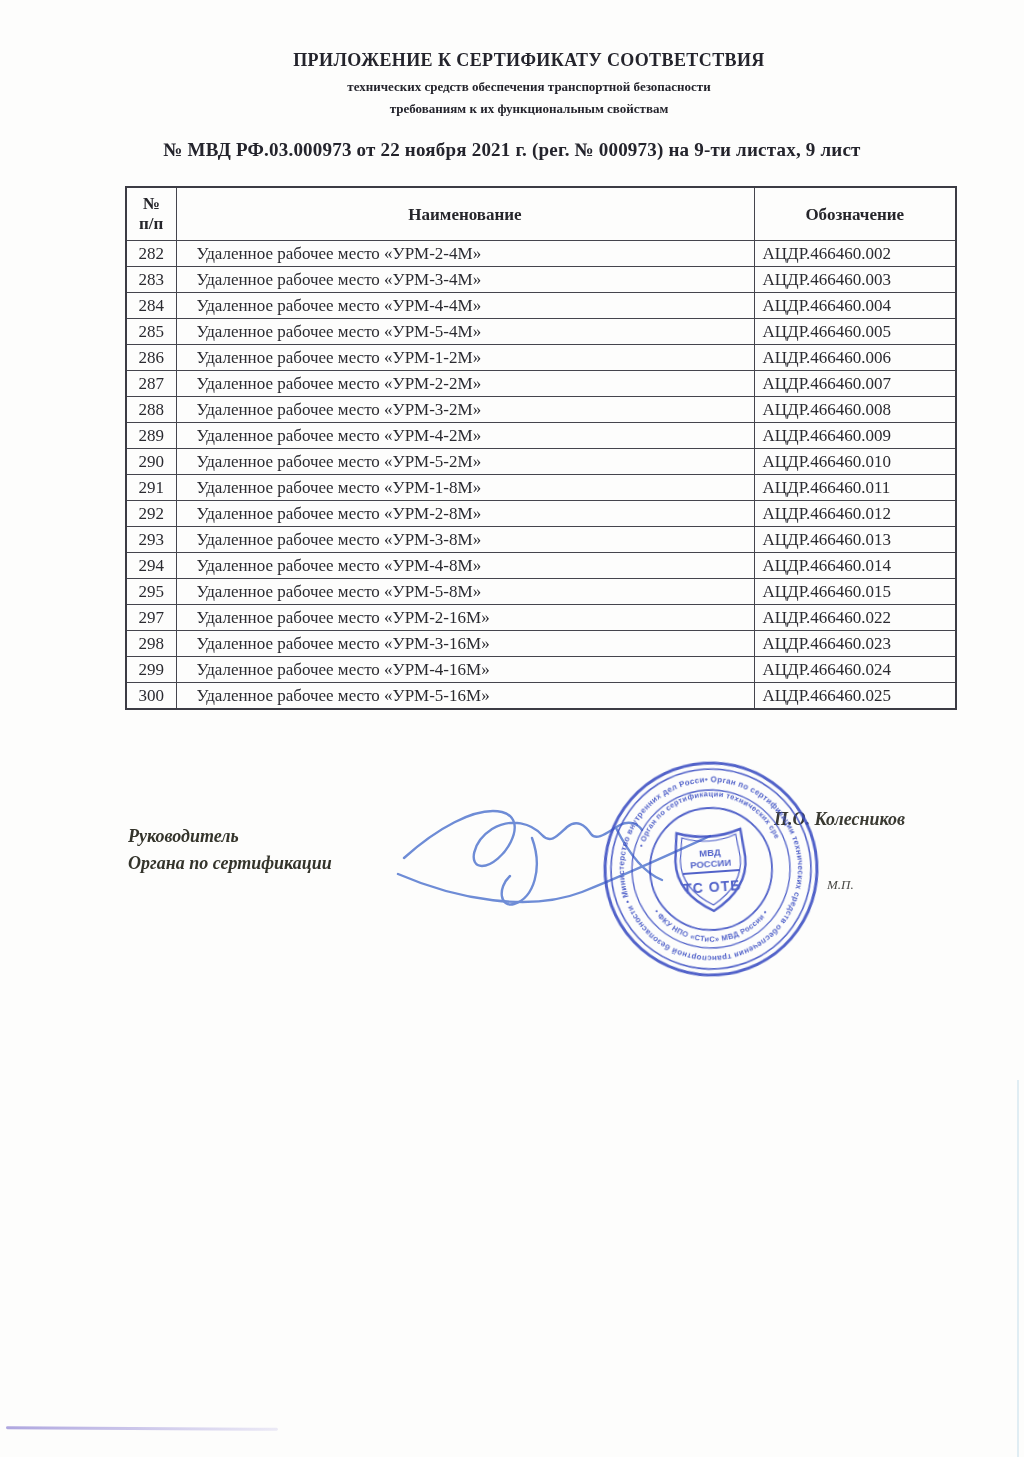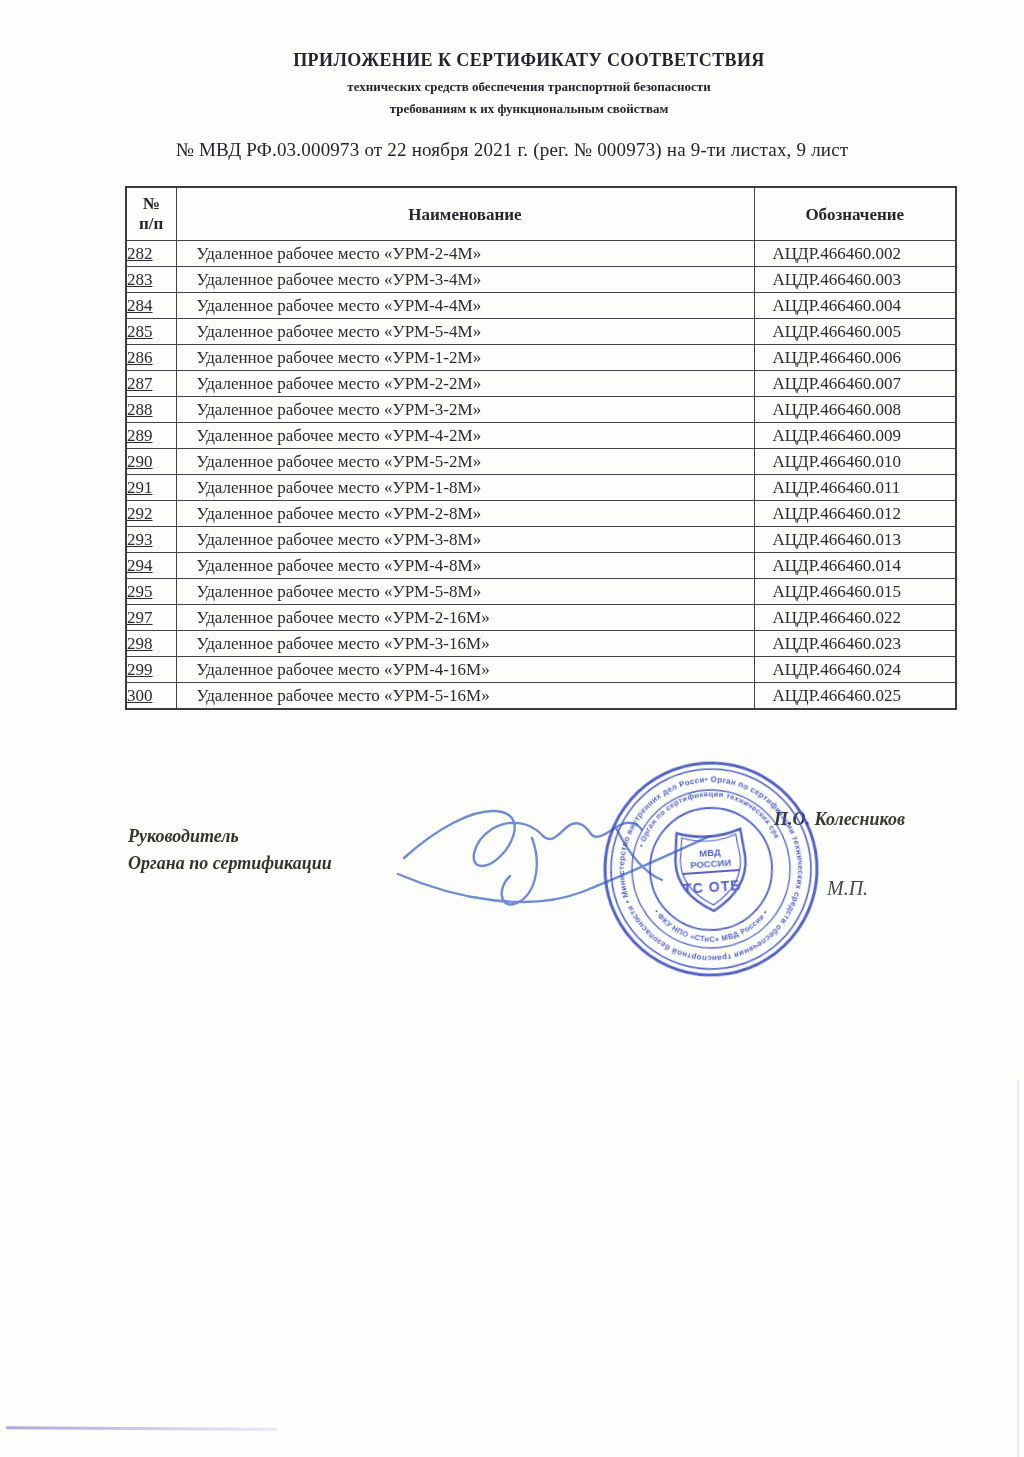--- a/index.html
+++ b/index.html
@@ -5,37 +5,37 @@
   html,body{margin:0;padding:0;}
   body{
     width:1024px;height:1457px;position:relative;background:#fdfdfc;
     font-family:"Liberation Serif", serif;color:#26262b;overflow:hidden;
   }
   
   .doc-header{position:absolute;top:50px;left:17px;width:1024px;text-align:center;color:#24242c;}
   .title-1{font-size:18px;font-weight:bold;letter-spacing:.4px;margin-bottom:5px;}
   .title-2,.title-3{font-size:13px;font-weight:bold;line-height:22px;}
   .reg-line{position:absolute;top:139px;left:0;width:1024px;text-align:center;
-    font-size:19px;font-weight:normal;color:#24242c;letter-spacing:.2px;}
+    font-size:19px;font-weight:bold;color:#24242c;letter-spacing:.2px;}
   
   .cert-table{position:absolute;left:125px;top:186px;width:830px;border-collapse:collapse;
     table-layout:fixed;border:2.4px solid #3c3c44;}
   .cert-table th,.cert-table td{border:1.5px solid #45454d;overflow:hidden;white-space:nowrap;}
   .cert-table th{font-size:17px;font-weight:bold;text-align:center;height:50px;line-height:21px;color:#26262b;}
   .cert-table td{font-size:17px;height:25px;line-height:23px;padding:0;color:#2a2a30;}
-  td.c-num{text-align:left;text-decoration:underline;}
+  td.c-num{text-align:center;}
   td.c-name{padding-left:20px;}
-  td.c-des{padding-left:18px;}
+  td.c-des{padding-left:8px;}
   .hdr-two-line span{display:block;line-height:20px;}
   
   .sig-role{position:absolute;left:128px;top:823px;font-size:18px;font-weight:bold;
     font-style:italic;color:#34342b;line-height:27px;}
   .sig-name{position:absolute;left:756px;top:809px;font-size:18px;font-weight:bold;
     font-style:italic;color:#3a3a32;margin-left:18px;}
-  .seal-mp{position:absolute;left:827px;top:877px;font-size:20px;font-style:italic;color:#4a4a46;}
+  .seal-mp{position:absolute;left:827px;top:877px;font-size:13px;font-style:italic;color:#4a4a46;}
   .sig-svg{position:absolute;left:380px;top:768px;}
   .stamp-svg{position:absolute;left:597px;top:755px;}
   
   .artifact-line{position:absolute;left:6px;top:1427px;width:272px;height:3px;border-radius:2px;
     background:linear-gradient(90deg, rgba(110,95,200,.55), rgba(110,95,200,.12));transform:rotate(.35deg);}
   .artifact-edge{position:absolute;left:1017px;top:1080px;width:2px;height:377px;background:rgba(170,205,225,.35);}
 </style>
 </head>
 <body>
 

